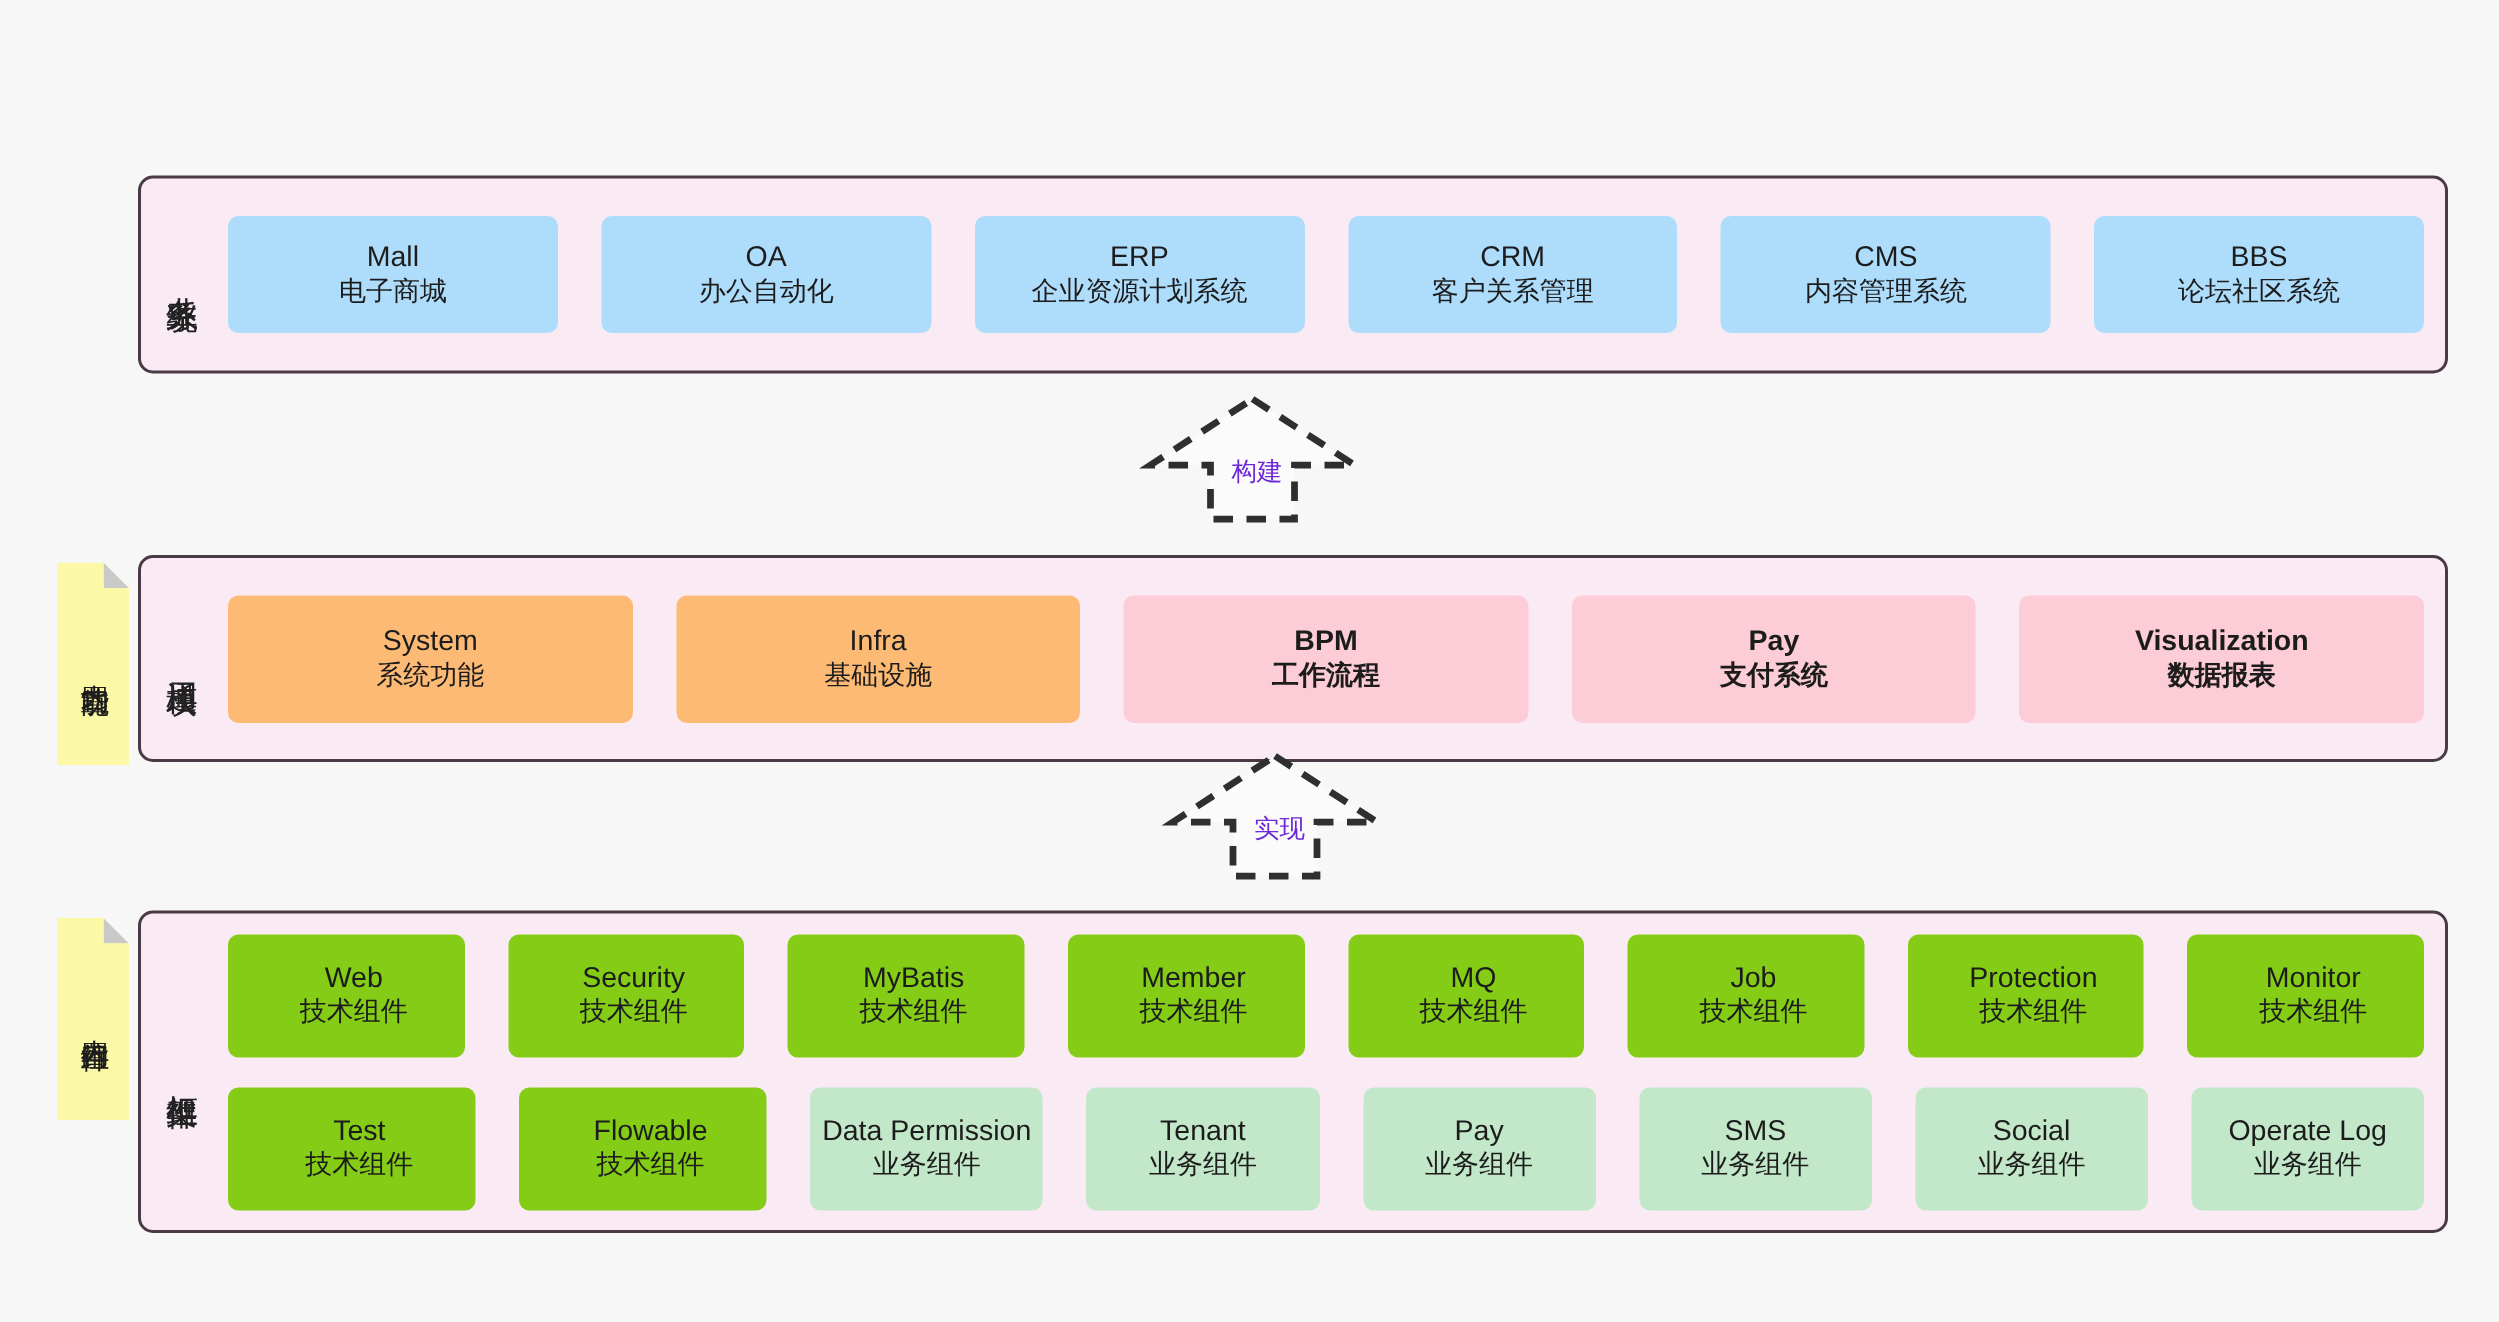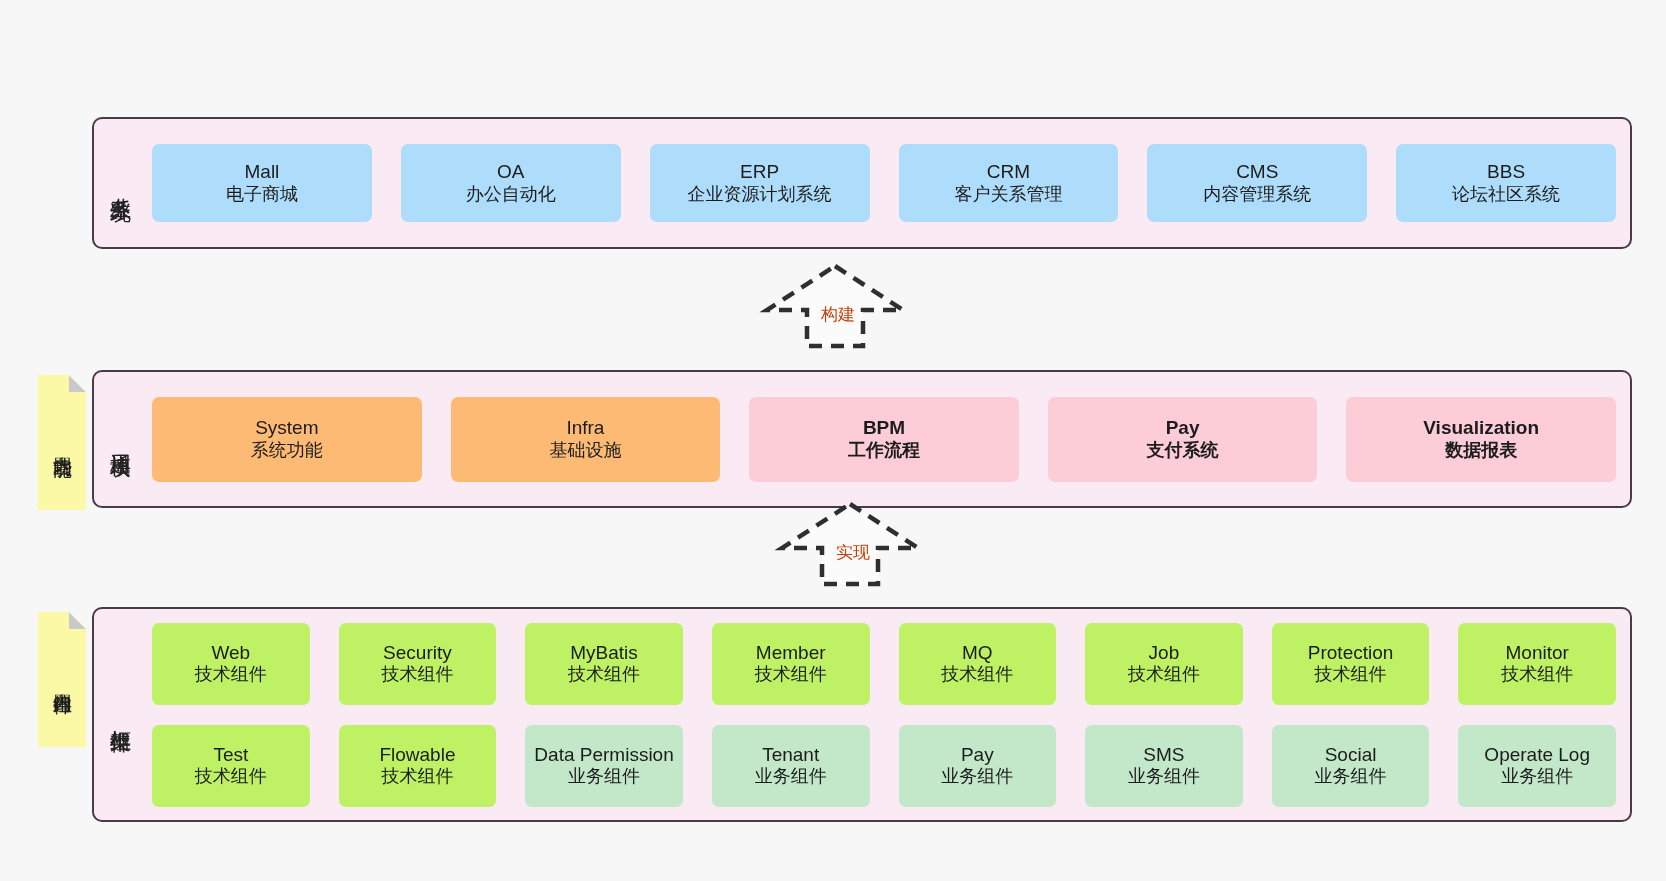--- a/index.html
+++ b/index.html
@@ -44,21 +44,21 @@
     display: flex;
     flex-direction: column;
     justify-content: center;
     gap: 20px;
     padding: 16px 14px 16px 6px;
     box-sizing: border-box;
   }
   .row {
     display: flex;
     gap: 29px;
-    justify-content: center;
+    justify-content: flex-end;
   }
 
   
   .card {
     flex: 1 1 0;
     border-radius: 7px;
     display: flex;
     flex-direction: column;
     align-items: center;
     justify-content: center;
@@ -67,21 +67,21 @@
     box-sizing: border-box;
     padding: 4px 6px;
     line-height: 1.22;
   }
   .card .en { font-size: 19px; }
   .card .cn { font-size: 18px; }
 
   .card.blue       { background: #aedcfb; }
   .card.red        { background: #fdba74; }
   .card.pinklight  { background: #fcccd7; font-weight: bold; }
-  .card.green      { background: #bef264; }
+  .card.green      { background: #84cc16; padding-left: 16px; }
   .card.greenlight { background: #c2e7c9; }
 
   .h-biz   { height: 78px; }
   .h-mod   { height: 85px; }
   .h-frame { height: 82px; }
 
   
   .note {
     position: absolute;
     background: #fbf8a6;
@@ -109,21 +109,21 @@
 
   
   .uml-arrow {
     position: absolute;
     pointer-events: none;
   }
   .uml-arrow svg { display: block; overflow: visible; }
   .uml-label {
     position: absolute;
     font-size: 17px;
-    color: #c2410c;
+    color: #6d28d9;
     background: transparent;
     white-space: nowrap;
   }
 </style>
 </head>
 <body>
 
 <div id="stage">
 
   <div class="layer" id="layer-business-system" style="left:92px; top:117px; width:1540px; height:132px;">

